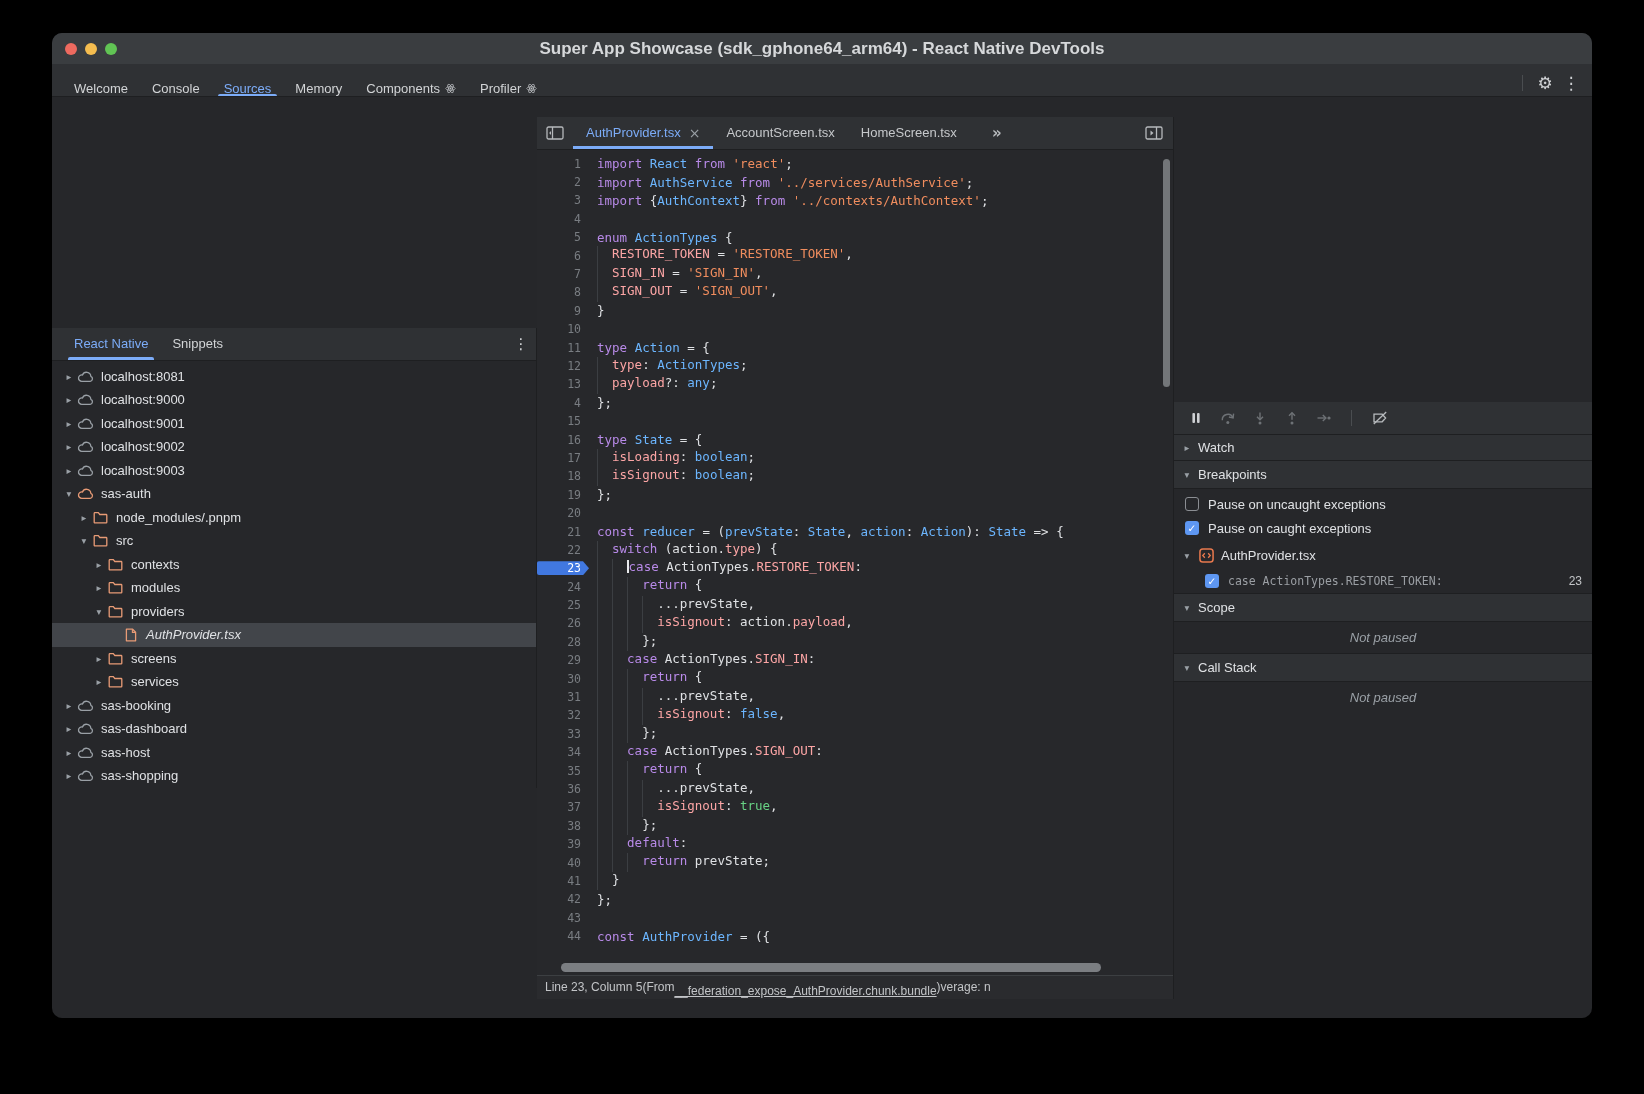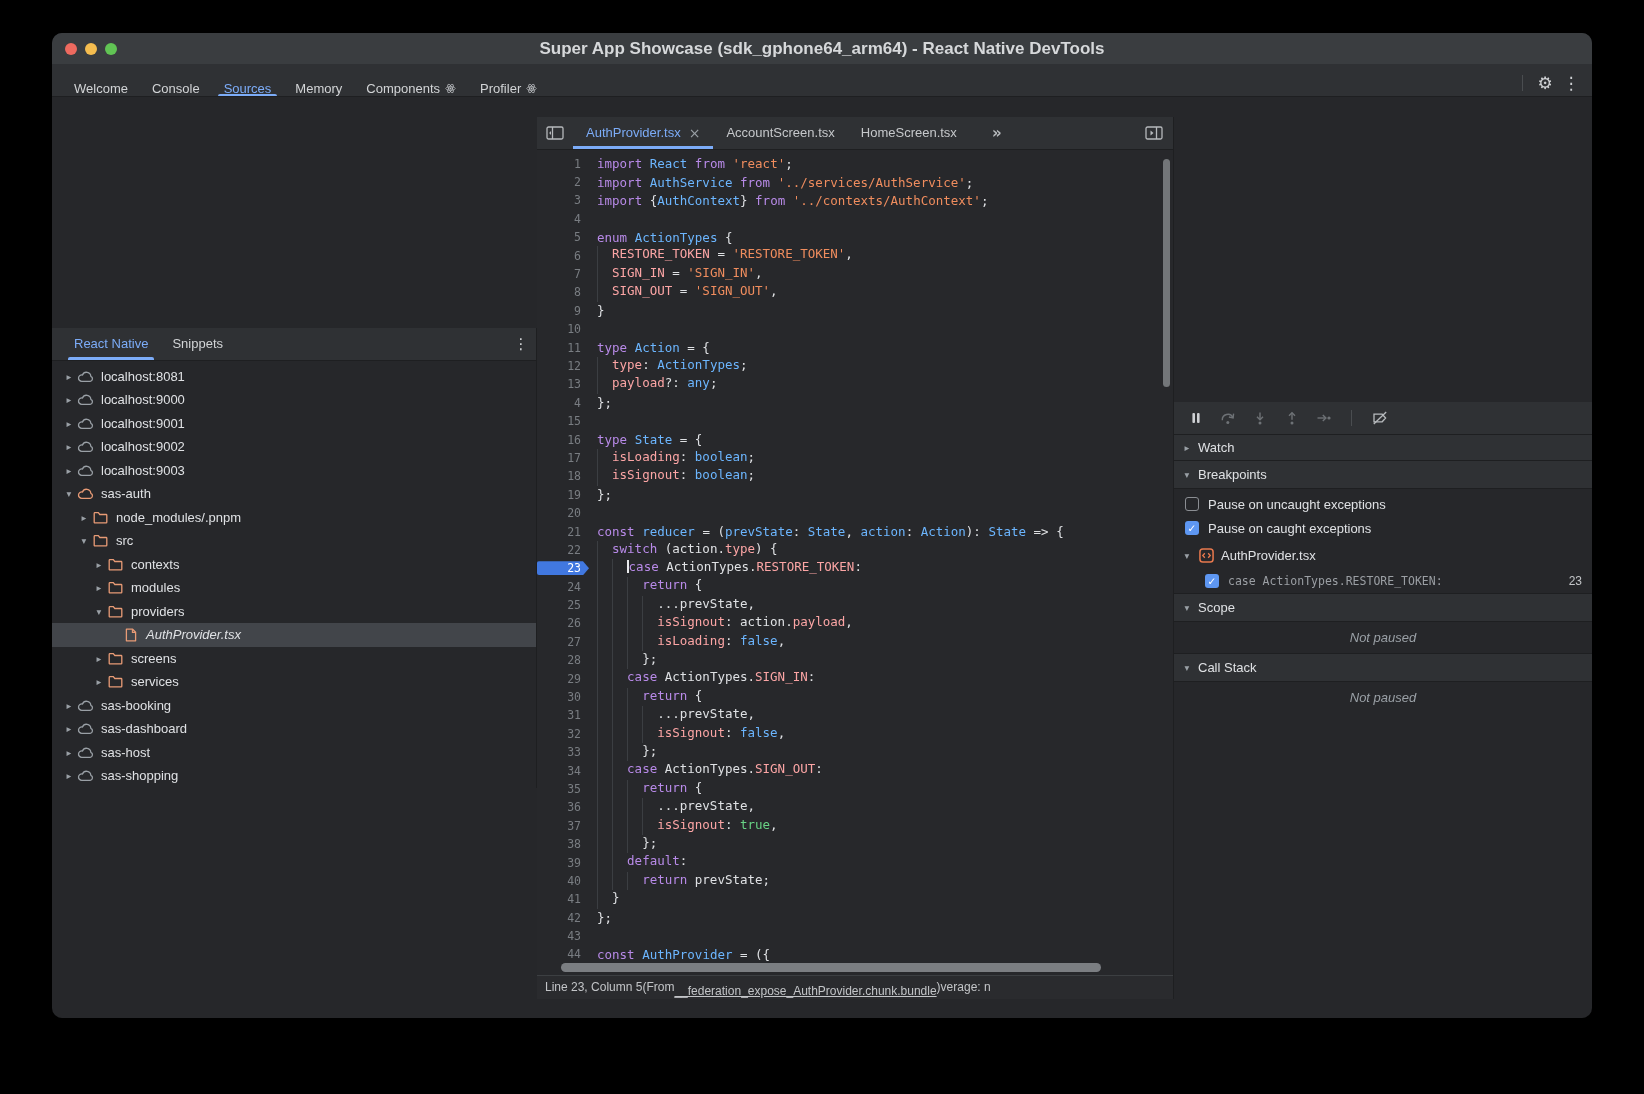--- a/index.html
+++ b/index.html
@@ -376,21 +376,20 @@
           <div class="cl"><span class="lnum">17</span><span class="ltext"><span class="ind"></span><span class="tk-p">isLoading</span><span class="tk-w">: </span><span class="tk-i">boolean</span><span class="tk-w">;</span></span></div>
           <div class="cl"><span class="lnum">18</span><span class="ltext"><span class="ind"></span><span class="tk-p">isSignout</span><span class="tk-w">: </span><span class="tk-i">boolean</span><span class="tk-w">;</span></span></div>
           <div class="cl"><span class="lnum">19</span><span class="ltext"><span class="tk-w">};</span></span></div>
           <div class="cl"><span class="lnum">20</span><span class="ltext"></span></div>
           <div class="cl"><span class="lnum">21</span><span class="ltext"><span class="tk-k">const</span><span class="tk-w"> </span><span class="tk-i">reducer</span><span class="tk-w"> = (</span><span class="tk-i">prevState</span><span class="tk-w">: </span><span class="tk-i">State</span><span class="tk-w">, </span><span class="tk-i">action</span><span class="tk-w">: </span><span class="tk-i">Action</span><span class="tk-w">): </span><span class="tk-i">State</span><span class="tk-w"> =&gt; {</span></span></div>
           <div class="cl"><span class="lnum">22</span><span class="ltext"><span class="ind"></span><span class="tk-k">switch</span><span class="tk-w"> (action.</span><span class="tk-p">type</span><span class="tk-w">) {</span></span></div>
           <div class="cl"><span class="lnum bp">23</span><span class="ltext"><span class="ind"></span><span class="ind"></span><span class="caret"></span><span class="tk-k">case</span><span class="tk-w"> ActionTypes.</span><span class="tk-p">RESTORE_TOKEN</span><span class="tk-w">:</span></span></div>
           <div class="cl"><span class="lnum">24</span><span class="ltext"><span class="ind"></span><span class="ind"></span><span class="ind"></span><span class="tk-k">return</span><span class="tk-w"> {</span></span></div>
           <div class="cl"><span class="lnum">25</span><span class="ltext"><span class="ind"></span><span class="ind"></span><span class="ind"></span><span class="ind"></span><span class="tk-w">...prevState,</span></span></div>
           <div class="cl"><span class="lnum">26</span><span class="ltext"><span class="ind"></span><span class="ind"></span><span class="ind"></span><span class="ind"></span><span class="tk-p">isSignout</span><span class="tk-w">: action.</span><span class="tk-p">payload</span><span class="tk-w">,</span></span></div>
-          <div class="cl"><span class="lnum">27</span><span class="ltext"><span class="ind"></span><span class="ind"></span><span class="ind"></span><span class="ind"></span><span class="tk-p">isLoading</span><span class="tk-w">: </span><span class="tk-i">false</span><span class="tk-w">,</span></span></div>
           <div class="cl"><span class="lnum">28</span><span class="ltext"><span class="ind"></span><span class="ind"></span><span class="ind"></span><span class="tk-w">};</span></span></div>
           <div class="cl"><span class="lnum">29</span><span class="ltext"><span class="ind"></span><span class="ind"></span><span class="tk-k">case</span><span class="tk-w"> ActionTypes.</span><span class="tk-p">SIGN_IN</span><span class="tk-w">:</span></span></div>
           <div class="cl"><span class="lnum">30</span><span class="ltext"><span class="ind"></span><span class="ind"></span><span class="ind"></span><span class="tk-k">return</span><span class="tk-w"> {</span></span></div>
           <div class="cl"><span class="lnum">31</span><span class="ltext"><span class="ind"></span><span class="ind"></span><span class="ind"></span><span class="ind"></span><span class="tk-w">...prevState,</span></span></div>
           <div class="cl"><span class="lnum">32</span><span class="ltext"><span class="ind"></span><span class="ind"></span><span class="ind"></span><span class="ind"></span><span class="tk-p">isSignout</span><span class="tk-w">: </span><span class="tk-i">false</span><span class="tk-w">,</span></span></div>
           <div class="cl"><span class="lnum">33</span><span class="ltext"><span class="ind"></span><span class="ind"></span><span class="ind"></span><span class="tk-w">};</span></span></div>
           <div class="cl"><span class="lnum">34</span><span class="ltext"><span class="ind"></span><span class="ind"></span><span class="tk-k">case</span><span class="tk-w"> ActionTypes.</span><span class="tk-p">SIGN_OUT</span><span class="tk-w">:</span></span></div>
           <div class="cl"><span class="lnum">35</span><span class="ltext"><span class="ind"></span><span class="ind"></span><span class="ind"></span><span class="tk-k">return</span><span class="tk-w"> {</span></span></div>
           <div class="cl"><span class="lnum">36</span><span class="ltext"><span class="ind"></span><span class="ind"></span><span class="ind"></span><span class="ind"></span><span class="tk-w">...prevState,</span></span></div>
           <div class="cl"><span class="lnum">37</span><span class="ltext"><span class="ind"></span><span class="ind"></span><span class="ind"></span><span class="ind"></span><span class="tk-p">isSignout</span><span class="tk-w">: </span><span class="tk-g">true</span><span class="tk-w">,</span></span></div>

